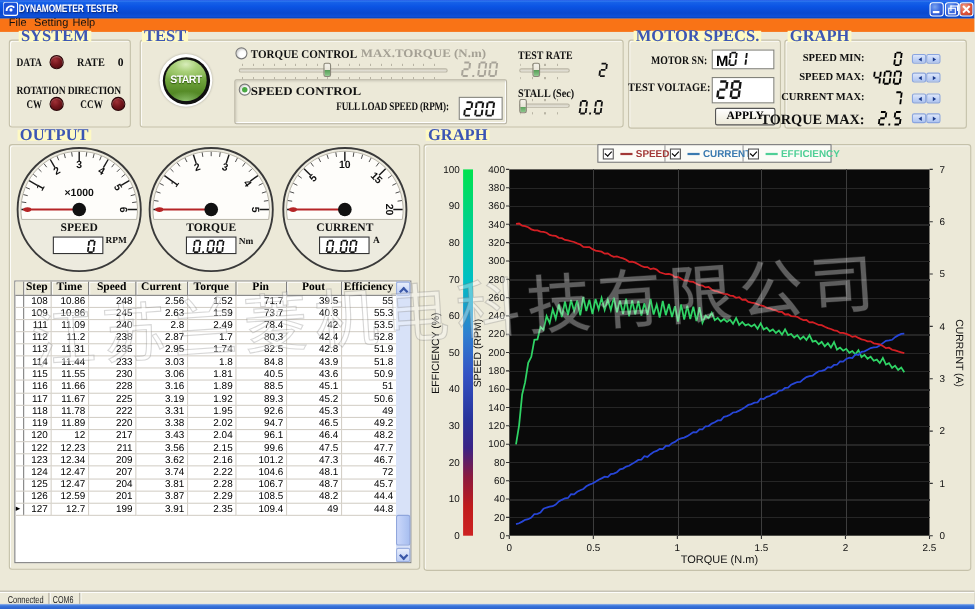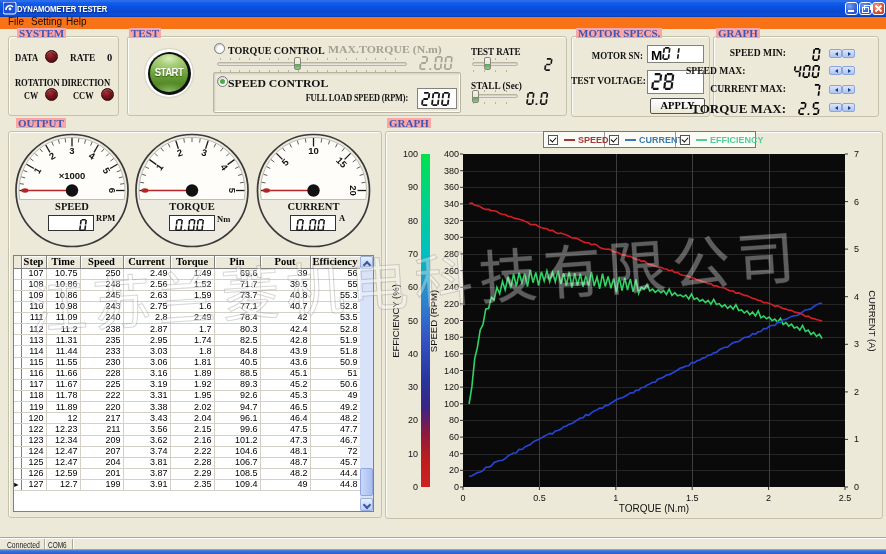--- a/index.html
+++ b/index.html
@@ -8,21 +8,21 @@
 #titlebar{left:0;top:0;width:886px;height:17px;background:linear-gradient(180deg,#0831d9 0%,#3a81f3 4%,#1661e8 12%,#0b54e4 35%,#0948cf 70%,#0e50d8 88%,#063bb0 100%);}
 #title-text{left:17px;top:3px;color:#fff;font-weight:bold;font-size:9.8px;letter-spacing:-.2px;text-shadow:1px 1px 1px #0a2a80;transform:scaleX(.78);transform-origin:left center;}
 .tbtn{top:2px;width:13px;height:13px;border-radius:3px;border:1px solid #fff;box-sizing:border-box;color:#fff;}
 #btn-min,#btn-max{background:radial-gradient(circle at 35% 30%,#7ba4ef 0%,#3d6ce0 45%,#1d44c8 100%);}
 #btn-close{background:radial-gradient(circle at 35% 30%,#f0a088 0%,#e0563c 50%,#c03a1e 100%);}
 
 #menubar{left:0;top:17px;width:886px;height:12px;background:#f97316;font-size:10px;color:#111;}
 #menubar span{position:absolute;top:-1px;}
 
 .gb{border:1px solid #c5c1aa;border-radius:3px;box-shadow:inset 1px 1px 0 rgba(255,255,255,.85);}
-.gblab{color:#3c56b4;font-family:"Liberation Serif",serif;font-weight:bold;font-size:11px;background:#fca5a5;padding:0 2px;line-height:10px;}
+.gblab{color:#3c56b4;font-family:"Liberation Serif",serif;font-weight:bold;font-size:15px;background:#fef9c3;padding:0 2px;line-height:10px;}
 .serif{font-family:"Liberation Serif",serif;font-weight:bold;color:#111;}
 
 .led{width:13px;height:13px;border-radius:50%;background:radial-gradient(circle at 38% 32%,#a03036 0%,#74161c 45%,#570d12 80%);border:1px solid #2a0508;box-shadow:inset 0 1px 1px rgba(255,255,255,.25);box-sizing:border-box;}
 
 .radio{width:11px;height:11px;border-radius:50%;background:#fff;border:1px solid #777;box-sizing:border-box;box-shadow:inset 1px 1px 2px rgba(0,0,0,.2);}
 .radio.on::after{content:"";position:absolute;left:2px;top:2px;width:5px;height:5px;border-radius:50%;background:#49a942;}
 
 .sltrack{height:4px;background:linear-gradient(180deg,#cac6b8,#f2f0e8);border:1px solid #b8b4a4;border-radius:2px;box-sizing:border-box;}
 .slthumb{width:7px;height:13px;background:linear-gradient(180deg,#f4f2ea 0%,#e8e5d8 55%,#5aa05a 55%,#8cc88c 100%);border:1px solid #8a877a;border-radius:2px;box-sizing:border-box;}
 
@@ -252,21 +252,21 @@
           <rect x="0.00" y="9.37" width="2.18" height="6.09"></rect>
           <rect x="7.17" y="9.37" width="2.18" height="6.09"></rect>
         </g>
       </g>
     </svg></div>
 <div class="abs" style="left:650px;top:98px;width:53px;height:14px;background:linear-gradient(180deg,#fff,#ece9d8);border:1px solid #555;border-radius:2px;text-align:center;font-family:'Liberation Serif',serif;font-weight:bold;font-size:10.5px;line-height:13px">APPLY</div>
 
 <div class="abs gb" style="left:713px;top:36px;width:164px;height:79px"></div>
 <div class="abs gblab" style="left:716px;top:28px">GRAPH</div>
 <div class="abs serif" id="lsmin" style="font-size: 9.6px; top: 47px; left: 686px; width: 100px; text-align: right; white-space: nowrap;">SPEED MIN:</div>
-<div class="abs serif" id="lsmax" style="font-size: 9.6px; top: 65px; left: 686px; width: 100px; white-space: nowrap;">SPEED MAX:</div>
+<div class="abs serif" id="lsmax" style="font-size: 9.6px; top: 65px; left: 686px; width: 100px; text-align: right; white-space: nowrap;">SPEED MAX:</div>
 <div class="abs serif" id="lcmax" style="font-size: 9.6px; top: 83px; left: 686px; width: 100px; text-align: right; white-space: nowrap;">CURRENT MAX:</div>
 <div class="abs serif" id="ltmax" style="font-size: 13px; top: 101px; left: 686px; width: 100px; text-align: right; white-space: nowrap;">TORQUE MAX:</div>
 
 <div class="abs spin" style="left:829px;top:49px">
     <b class="l"></b>
     <b class="r"></b>
   </div>
 <div class="abs spin" style="left:829px;top:66px">
     <b class="l"></b>
     <b class="r"></b>
@@ -487,61 +487,39 @@
           <th>Time</th>
           <th>Speed</th>
           <th>Current</th>
           <th>Torque</th>
           <th>Pin</th>
           <th>Pout</th>
           <th>Efficiency</th>
         </tr>
         <tr>
           <td class="ind"></td>
-          <td>107</td>
-          <td>10.75</td>
-          <td>250</td>
-          <td>2.49</td>
-          <td>1.49</td>
-          <td>69.6</td>
-          <td>39</td>
-          <td>56</td>
-        </tr>
-        <tr>
-          <td class="ind"></td>
           <td>108</td>
           <td>10.86</td>
           <td>248</td>
           <td>2.56</td>
           <td>1.52</td>
           <td>71.7</td>
           <td>39.5</td>
           <td>55</td>
         </tr>
         <tr>
           <td class="ind"></td>
           <td>109</td>
           <td>10.86</td>
           <td>245</td>
           <td>2.63</td>
           <td>1.59</td>
           <td>73.7</td>
           <td>40.8</td>
           <td>55.3</td>
-        </tr>
-        <tr>
-          <td class="ind"></td>
-          <td>110</td>
-          <td>10.98</td>
-          <td>243</td>
-          <td>2.75</td>
-          <td>1.6</td>
-          <td>77.1</td>
-          <td>40.7</td>
-          <td>52.8</td>
         </tr>
         <tr>
           <td class="ind"></td>
           <td>111</td>
           <td>11.09</td>
           <td>240</td>
           <td>2.8</td>
           <td>2.49</td>
           <td>78.4</td>
           <td>42</td>

